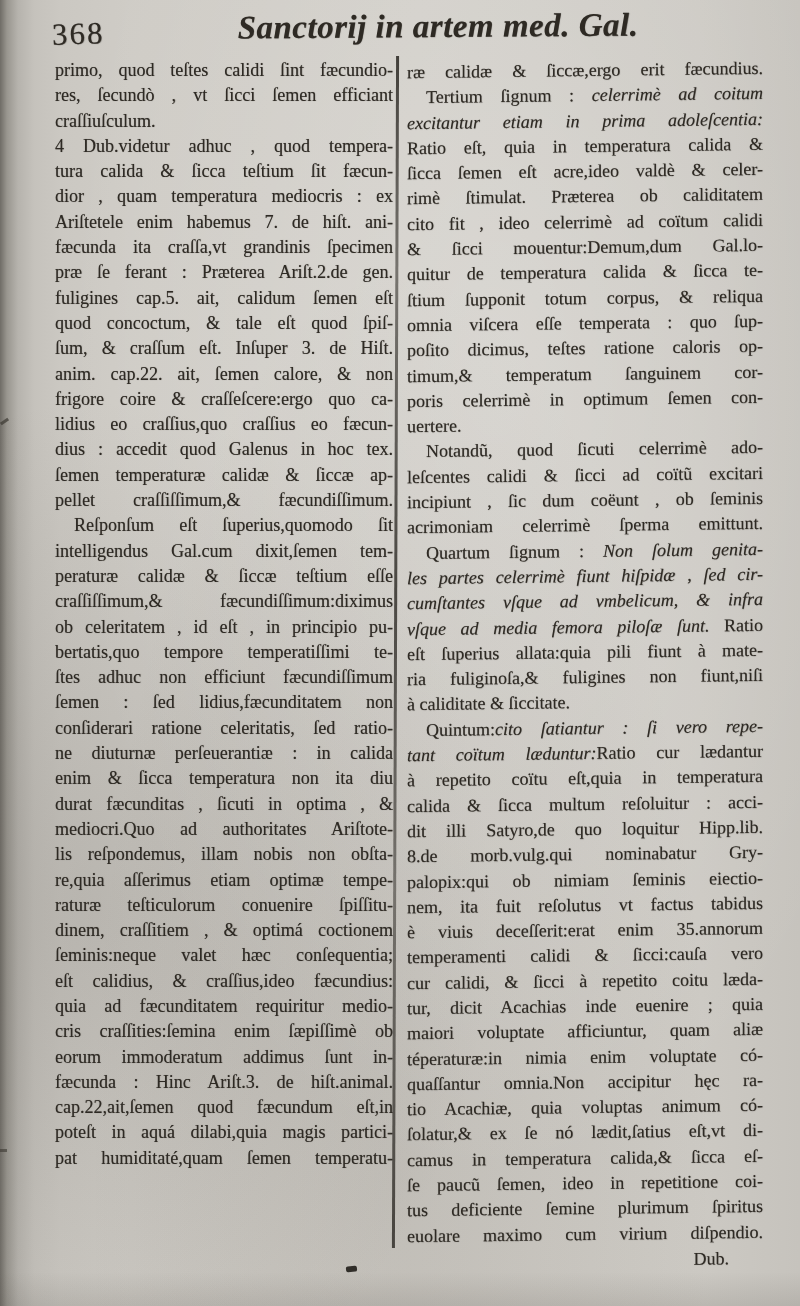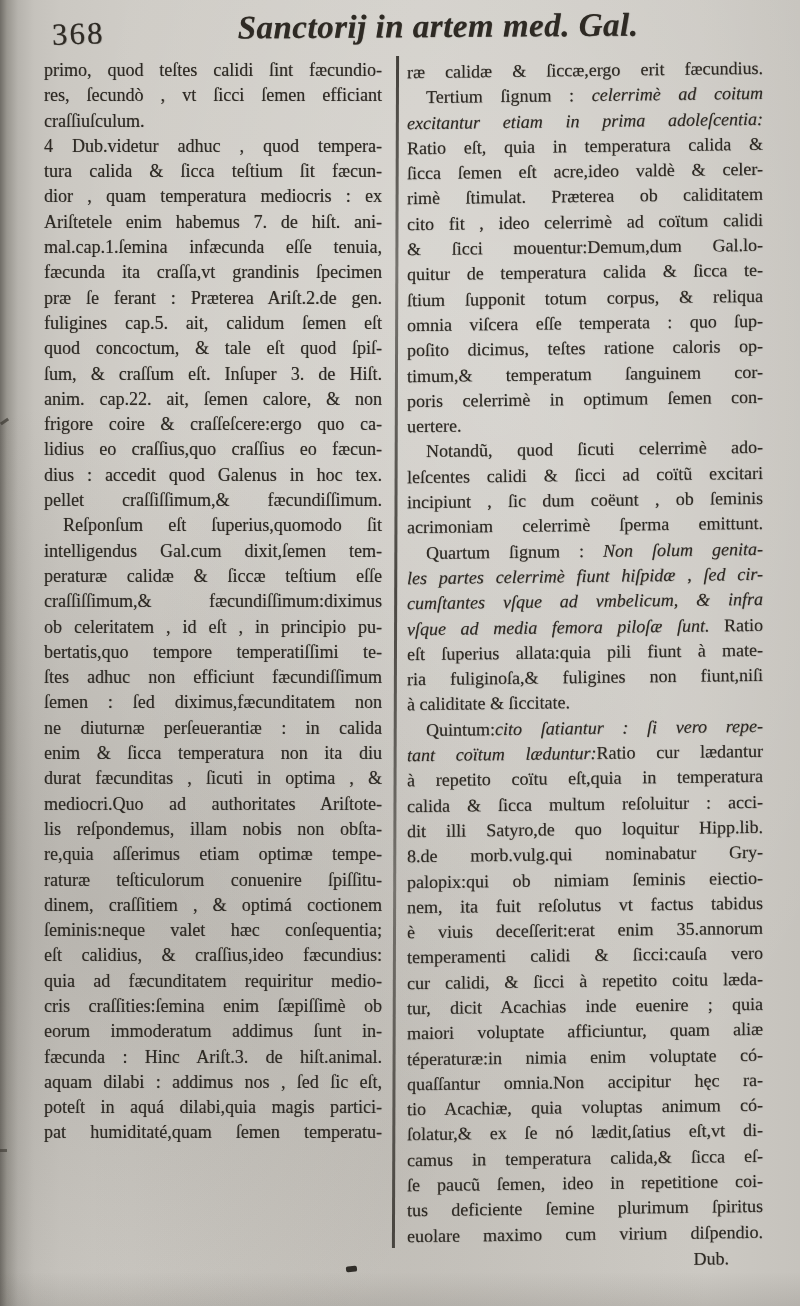--- a/index.html
+++ b/index.html
@@ -17,21 +17,21 @@
   }
   .ink{ text-shadow:0.3px 0.3px 0.8px rgba(46,42,36,0.55); }
 
   .pagenum{position:absolute;left:52px;top:16px;font-size:31px;
     letter-spacing:2px;transform:rotate(-2deg);}
   .headtitle{position:absolute;left:228px;top:8px;width:420px;text-align:center;
     font-size:33px;font-style:italic;font-weight:600;letter-spacing:0.5px;
     transform:rotate(-0.4deg);}
 
   .col{position:absolute;top:58px;font-size:18px;line-height:25.3px;}
-  .col-left{left:44px;width:338px;}
+  .col-left{left:55px;width:338px;}
   .col-right{left:407px;width:356px;transform:skewY(-0.7deg);}
   .line{text-align:justify;text-align-last:justify;white-space:normal;height:25.3px;overflow:visible;}
   .line.ind{padding-left:19px;}
   .line.end{text-align-last:left;}
   .it{font-style:italic;}
 
   .divider{position:absolute;left:394px;top:56px;width:2.5px;height:1192px;
     background:linear-gradient(180deg, rgba(40,37,32,0.85) 0%, rgba(40,37,32,0.55) 18%,
        rgba(40,37,32,0.8) 45%, rgba(40,37,32,0.5) 70%, rgba(40,37,32,0.8) 100%);
     transform:rotate(0.2deg);}
@@ -57,54 +57,55 @@
   <div class="divider"></div>
 
   <div class="col col-left ink">
       <div class="line">primo, quod teſtes calidi ſint fæcundio-</div>
       <div class="line">res, ſecundò , vt ſicci ſemen efficiant</div>
       <div class="line end">craſſiuſculum.</div>
       <div class="line">4  Dub.videtur adhuc , quod tempera-</div>
       <div class="line">tura calida &amp; ſicca teſtium ſit fæcun-</div>
       <div class="line">dior , quam temperatura mediocris : ex</div>
       <div class="line">Ariſtetele enim habemus 7. de hiſt. ani-</div>
-      <div class="line">mal.cap.1.ſemina infæcunda eſſe tenuia,</div>
       <div class="line">fæcunda ita craſſa,vt grandinis ſpecimen</div>
       <div class="line">præ ſe ferant : Præterea Ariſt.2.de gen.</div>
       <div class="line">fuligines cap.5. ait, calidum ſemen eſt</div>
       <div class="line">quod concoctum, &amp; tale eſt quod ſpiſ-</div>
       <div class="line">ſum, &amp; craſſum eſt.  Inſuper 3. de Hiſt.</div>
       <div class="line">anim. cap.22. ait, ſemen calore, &amp; non</div>
       <div class="line">frigore coire &amp; craſſeſcere:ergo quo ca-</div>
       <div class="line">lidius eo craſſius,quo craſſius eo fæcun-</div>
       <div class="line">dius : accedit quod Galenus in hoc tex.</div>
+      <div class="line">ſemen temperaturæ calidæ &amp; ſiccæ ap-</div>
       <div class="line">pellet craſſiſſimum,&amp; fæcundiſſimum.</div>
       <div class="line ind">Reſponſum eſt ſuperius,quomodo ſit</div>
       <div class="line">intelligendus Gal.cum dixit,ſemen tem-</div>
       <div class="line">peraturæ calidæ &amp; ſiccæ teſtium eſſe</div>
       <div class="line">craſſiſſimum,&amp; fæcundiſſimum:diximus</div>
       <div class="line">ob celeritatem , id eſt , in principio pu-</div>
       <div class="line">bertatis,quo tempore temperatiſſimi te-</div>
       <div class="line">ſtes adhuc non efficiunt fæcundiſſimum</div>
-      <div class="line">ſemen : ſed diximus,fæcunditatem non</div>
+      <div class="line">ſemen : ſed lidius,fæcunditatem non</div>
+      <div class="line">conſiderari ratione celeritatis, ſed ratio-</div>
       <div class="line">ne diuturnæ perſeuerantiæ : in calida</div>
       <div class="line">enim &amp; ſicca temperatura non ita diu</div>
       <div class="line">durat fæcunditas , ſicuti in optima , &amp;</div>
       <div class="line">mediocri.Quo ad authoritates Ariſtote-</div>
       <div class="line">lis reſpondemus, illam nobis non obſta-</div>
       <div class="line">re,quia aſſerimus etiam optimæ tempe-</div>
       <div class="line">raturæ teſticulorum conuenire ſpiſſitu-</div>
       <div class="line">dinem, craſſitiem , &amp; optimá coctionem</div>
       <div class="line">ſeminis:neque valet hæc conſequentia;</div>
       <div class="line">eſt calidius, &amp; craſſius,ideo fæcundius:</div>
       <div class="line">quia ad fæcunditatem requiritur medio-</div>
       <div class="line">cris craſſities:ſemina enim ſæpiſſimè ob</div>
       <div class="line">eorum immoderatum addimus ſunt in-</div>
       <div class="line">fæcunda :  Hinc Ariſt.3. de hiſt.animal.</div>
-      <div class="line">aquam dilabi : addimus nos , ſed ſic eſt,</div>
+      <div class="line">cap.22,ait,ſemen quod fæcundum eſt,in</div>
       <div class="line">poteſt in aquá dilabi,quia magis partici-</div>
       <div class="line">pat humiditaté,quam ſemen temperatu-</div>
     </div>
 
   <div class="col col-right ink">
   <div class="line">ræ calidæ &amp; ſiccæ,ergo erit fæcundius.</div>
       <div class="line ind">Tertium ſignum : <span class="it">celerrimè ad coitum</span></div>
       <div class="line"><span class="it">excitantur etiam in prima adoleſcentia:</span></div>
       <div class="line">Ratio eſt, quia in temperatura calida &amp;</div>
       <div class="line">ſicca ſemen eſt acre,ideo valdè &amp; celer-</div>

